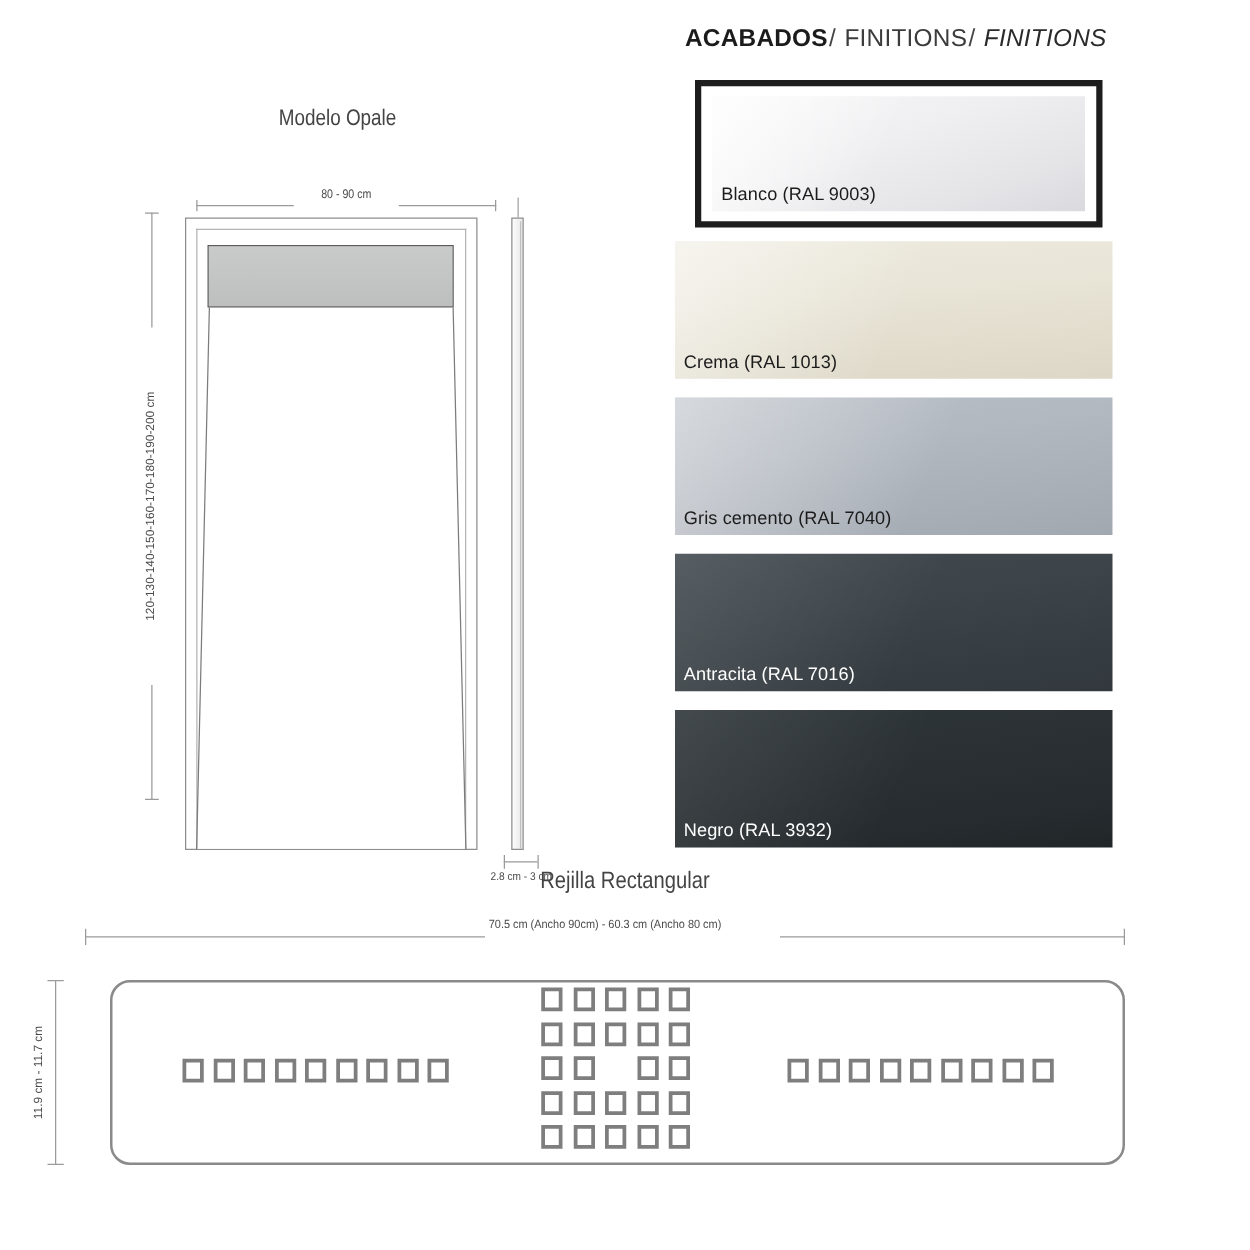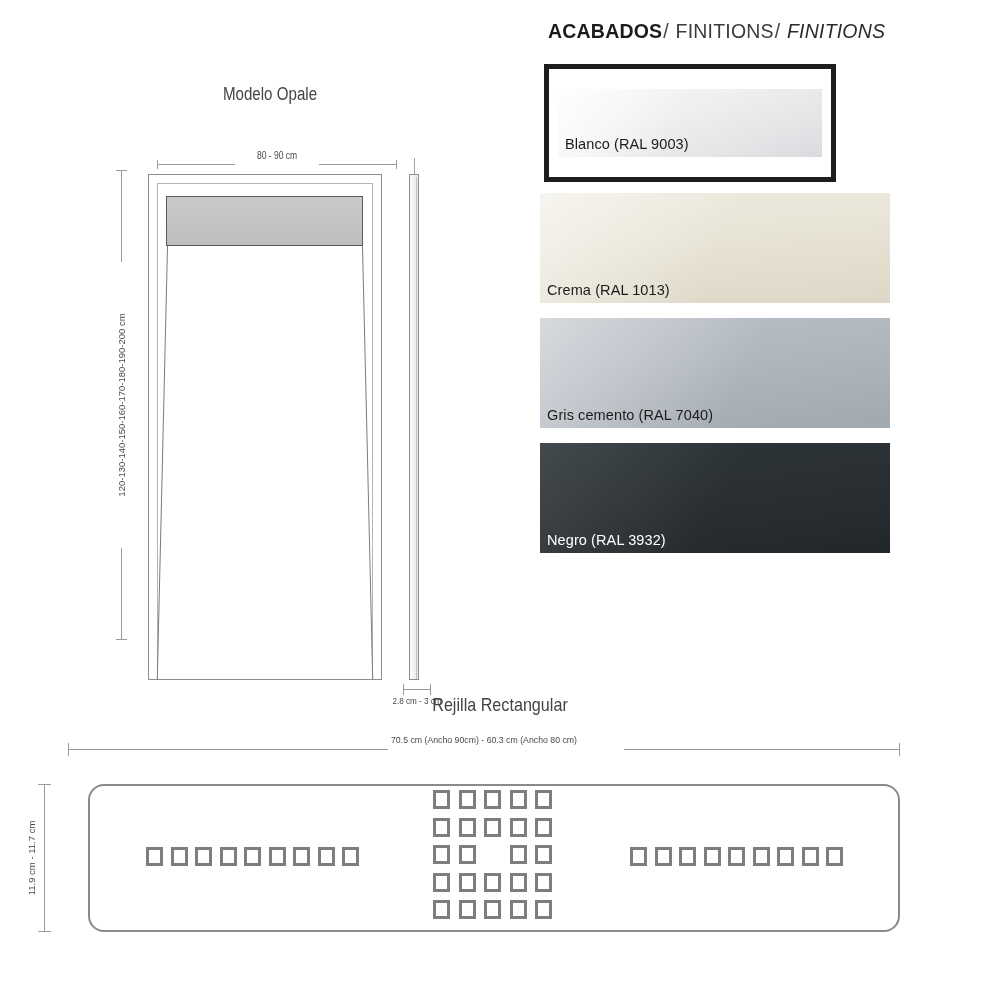--- a/index.html
+++ b/index.html
@@ -40,25 +40,25 @@
     left: 0; top: 52px;
     width: 450px;
   }
   .swatch-row {
     position: relative;
     width: 350px;
     height: 110px;
     margin-bottom: 15px;
   }
   .swatch-row.is-selected {
-    padding: 20px 9px;
+    padding: 8px 9px;
     border: 5px solid #1d1d1d;
-    width: 292px;
+    width: 326px;
     height: 118px;
-    margin-left: 4px;
+    margin-left: 16px;
     margin-bottom: 11px;
   }
   .swatch-chip {
     position: relative;
     width: 100%; height: 100%;
     overflow: hidden;
   }
   .swatch-label {
     position: absolute;
     left: 7px; bottom: 5px;
@@ -297,20 +297,25 @@
         <span class="swatch-label" style="color:#1b1b1b;">Crema (RAL 1013)</span>
       </div>
     </div>
 
     <div class="swatch-row">
       <div class="swatch-chip sheen-gris">
         <span class="swatch-label" style="color:#1b1b1b;">Gris cemento (RAL 7040)</span>
       </div>
     </div>
 
+    <div class="swatch-row">
+      <div class="swatch-chip sheen-antracita">
+        <span class="swatch-label" style="color:#ffffff;">Antracita (RAL 7016)</span>
+      </div>
+    </div>
 
     <div class="swatch-row">
       <div class="swatch-chip sheen-negro">
         <span class="swatch-label" style="color:#ffffff;">Negro (RAL 3932)</span>
       </div>
     </div>
 
   </div>
 </div>
 

